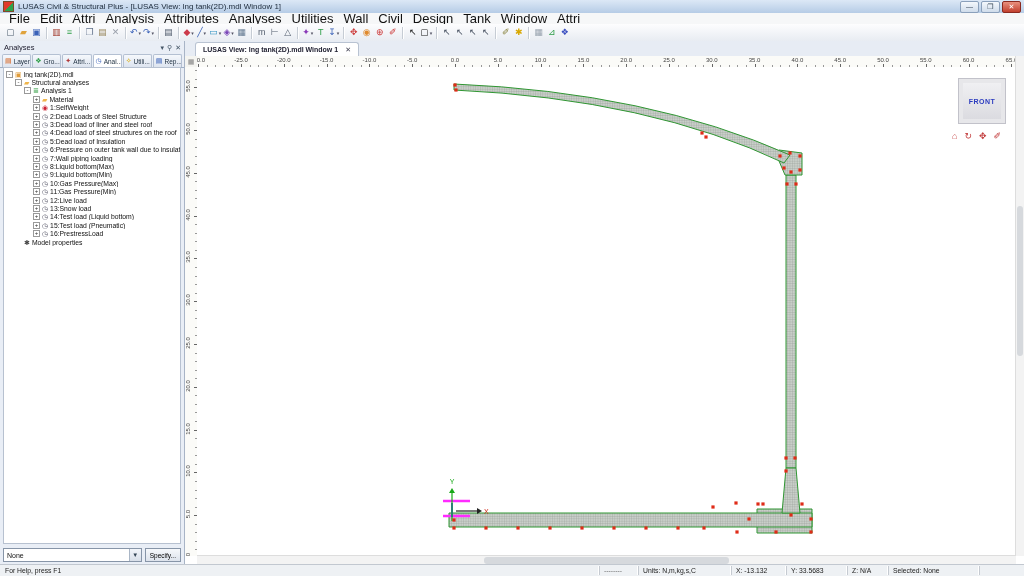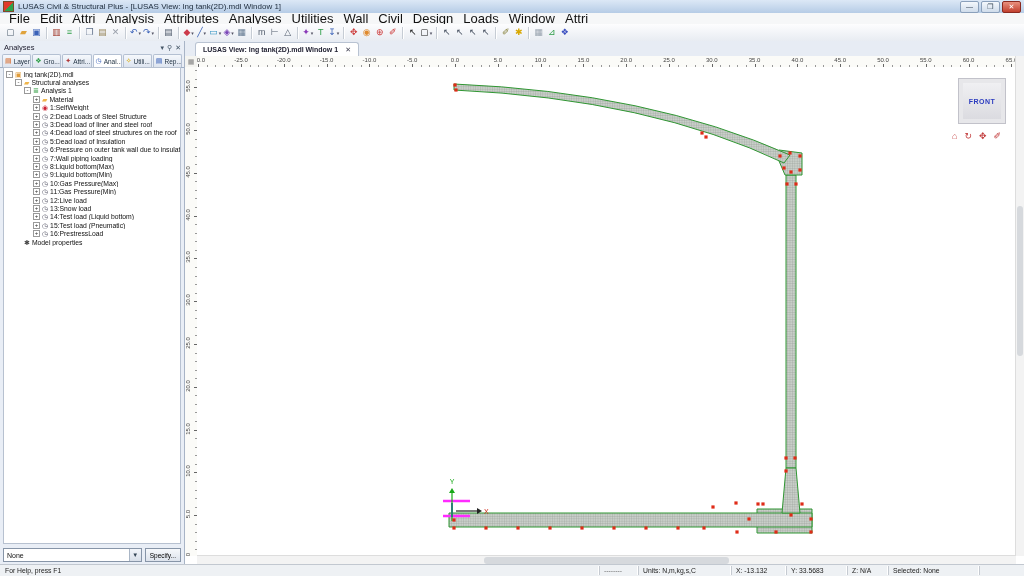--- a/index.html
+++ b/index.html
@@ -116,21 +116,21 @@
       <span class="menu-item">File</span>
       <span class="menu-item">Edit</span>
       <span class="menu-item">Attri</span>
       <span class="menu-item">Analysis</span>
       <span class="menu-item">Attributes</span>
       <span class="menu-item">Analyses</span>
       <span class="menu-item">Utilities</span>
       <span class="menu-item">Wall</span>
       <span class="menu-item">Civil</span>
       <span class="menu-item">Design</span>
-      <span class="menu-item">Loads</span>
+      <span class="menu-item">Tank</span>
       <span class="menu-item">Window</span>
       <span class="menu-item">Attri</span>
     </div>
   <div class="toolbar" id="toolbar">
       <span class="tool">
         <span class="tglyph" style="color: rgb(80, 96, 112);">▢</span>
       </span>
       <span class="tool">
         <span class="tglyph" style="color: rgb(224, 163, 60);">▰</span>
       </span>

